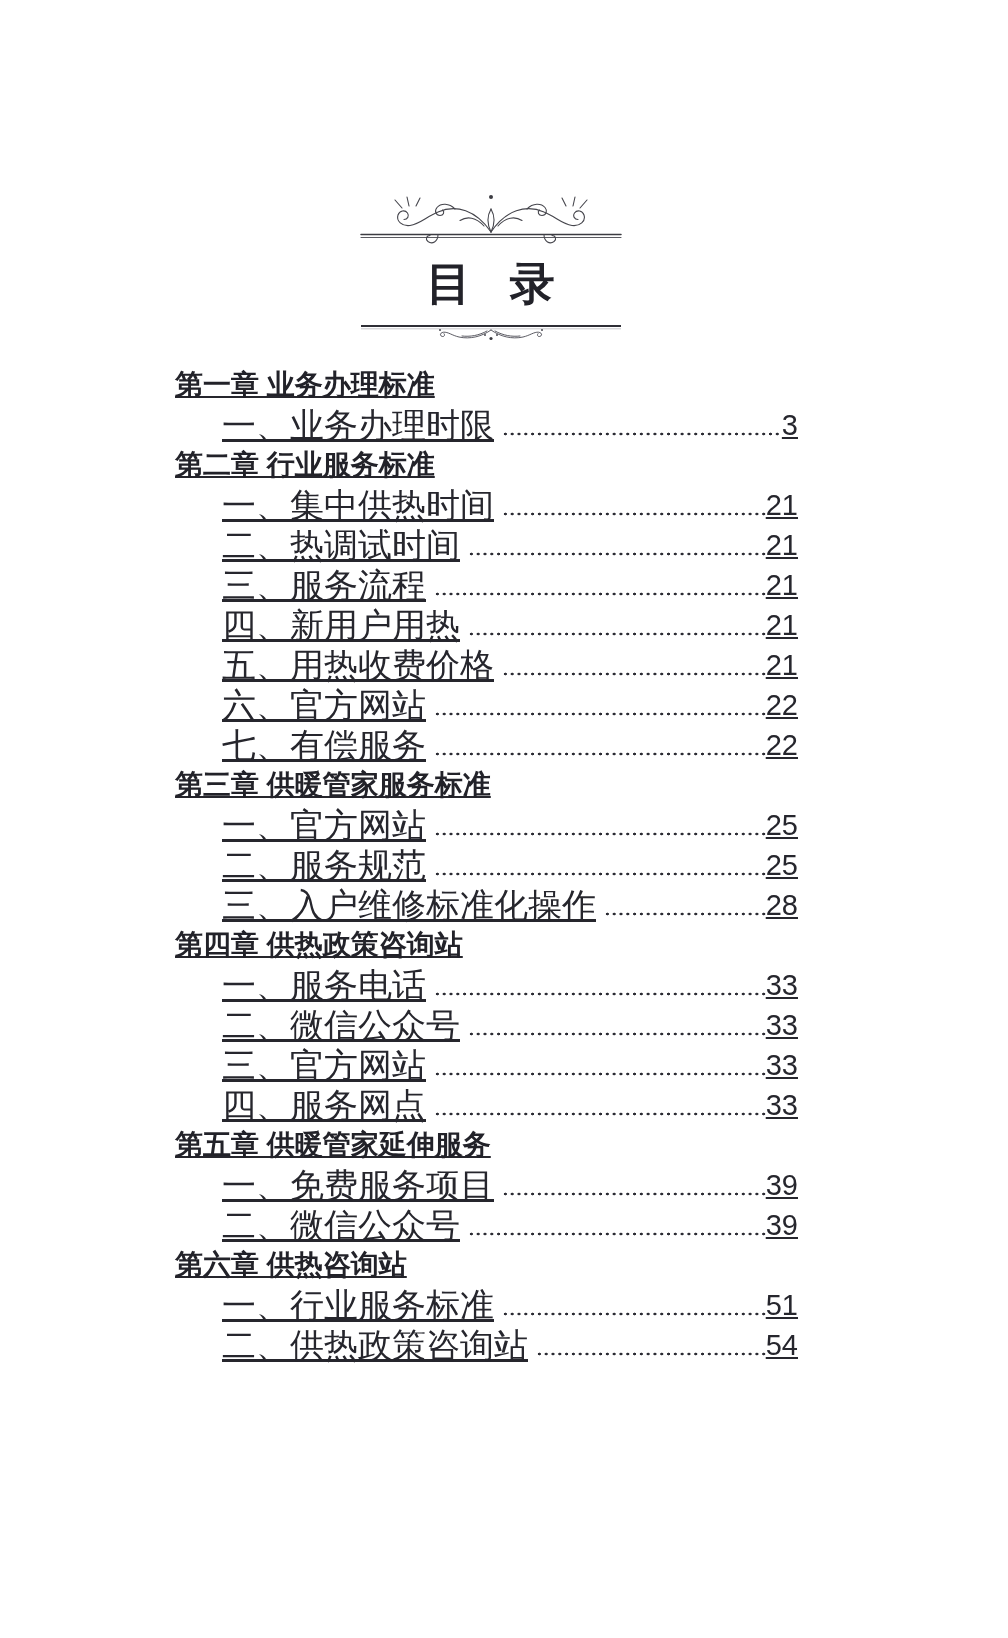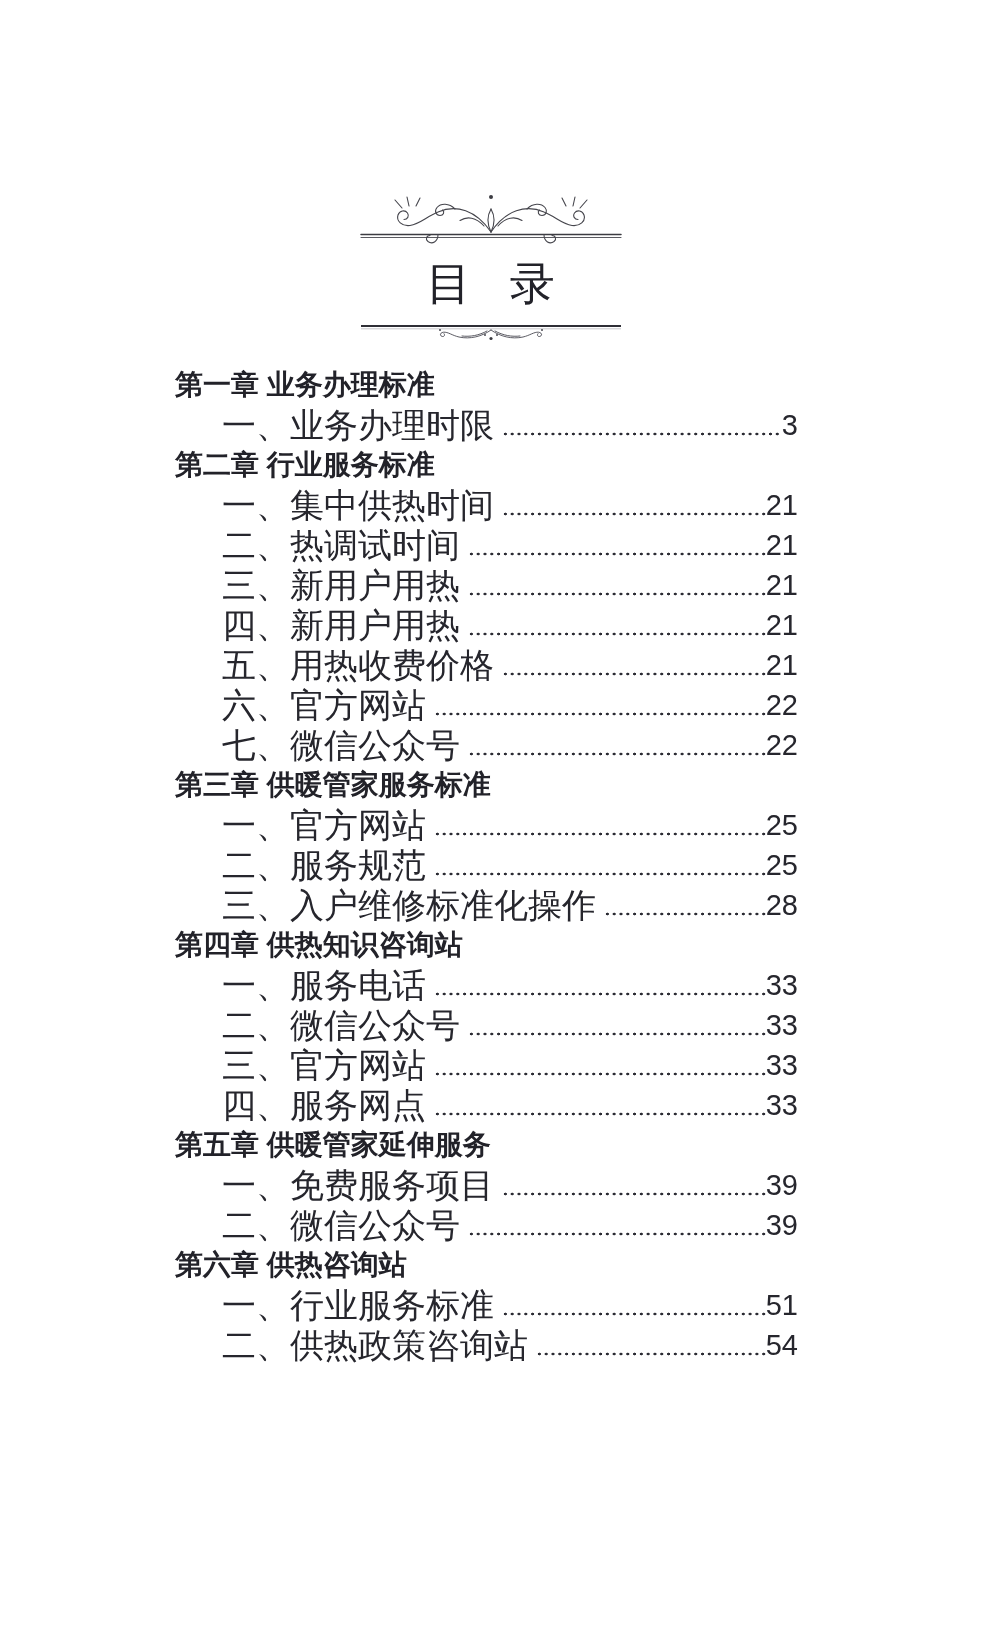--- a/index.html
+++ b/index.html
@@ -10,28 +10,28 @@
     color: #26262d;
     overflow: hidden;
   }
   .page { position: relative; width: 1008px; height: 1638px; background: #ffffff; }
 
   
   .toc-header { width: 262px; margin: 190px 0 0 360px; text-align: center; }
   .ornament { display: block; margin: 0 auto; overflow: visible; }
   .doc-title {
     margin: 14px 0 0 0;
-    font-size: 45px; font-weight: 400; line-height: 48px;
+    font-size: 45px; font-weight: 700; line-height: 48px;
     letter-spacing: 1px; word-spacing: 24px;
     color: #222229; white-space: nowrap;
   }
   .ornament-bottom { margin-top: 15px; }
 
   
-  .toc-list { margin: 20px 10px 0 175px; width: 623px; }
+  .toc-list { margin: 20px 10px 0 175px; width: 623px; text-decoration: underline; }
   .toc-chapter { margin: 0; }
   .chapter-heading {
     margin: 0; font-size: 28px; font-weight: 700;
     line-height: 40px; height: 40px; white-space: nowrap;
     color: #222229;
   }
   .toc-item {
     display: flex; align-items: flex-end;
     height: 40px; padding-left: 47px;
   }
@@ -131,21 +131,21 @@
     <span class="toc-page">21</span>
   </div>
 
   <div class="toc-item">
     <span class="toc-item-label">二、热调试时间</span>
     <span class="dot-leader"></span>
     <span class="toc-page">21</span>
   </div>
 
   <div class="toc-item">
-    <span class="toc-item-label">三、新用户用热</span>
+    <span class="toc-item-label">三、服务流程</span>
     <span class="dot-leader"></span>
     <span class="toc-page">21</span>
   </div>
 
   <div class="toc-item">
     <span class="toc-item-label">四、新用户用热</span>
     <span class="dot-leader"></span>
     <span class="toc-page">21</span>
   </div>
 
@@ -155,21 +155,21 @@
     <span class="toc-page">21</span>
   </div>
 
   <div class="toc-item">
     <span class="toc-item-label">六、官方网站</span>
     <span class="dot-leader"></span>
     <span class="toc-page">22</span>
   </div>
 
   <div class="toc-item">
-    <span class="toc-item-label">七、微信公众号</span>
+    <span class="toc-item-label">七、有偿服务</span>
     <span class="dot-leader"></span>
     <span class="toc-page">22</span>
   </div>
 </section>
 
   <section class="toc-chapter">
     <h2 class="chapter-heading">第三章 供暖管家服务标准</h2>
 
   <div class="toc-item">
     <span class="toc-item-label">一、官方网站</span>
@@ -184,21 +184,21 @@
   </div>
 
   <div class="toc-item">
     <span class="toc-item-label">三、入户维修标准化操作</span>
     <span class="dot-leader"></span>
     <span class="toc-page">28</span>
   </div>
 </section>
 
   <section class="toc-chapter">
-    <h2 class="chapter-heading">第四章 供热知识咨询站</h2>
+    <h2 class="chapter-heading">第四章 供热政策咨询站</h2>
 
   <div class="toc-item">
     <span class="toc-item-label">一、服务电话</span>
     <span class="dot-leader"></span>
     <span class="toc-page">33</span>
   </div>
 
   <div class="toc-item">
     <span class="toc-item-label">二、微信公众号</span>
     <span class="dot-leader"></span>

